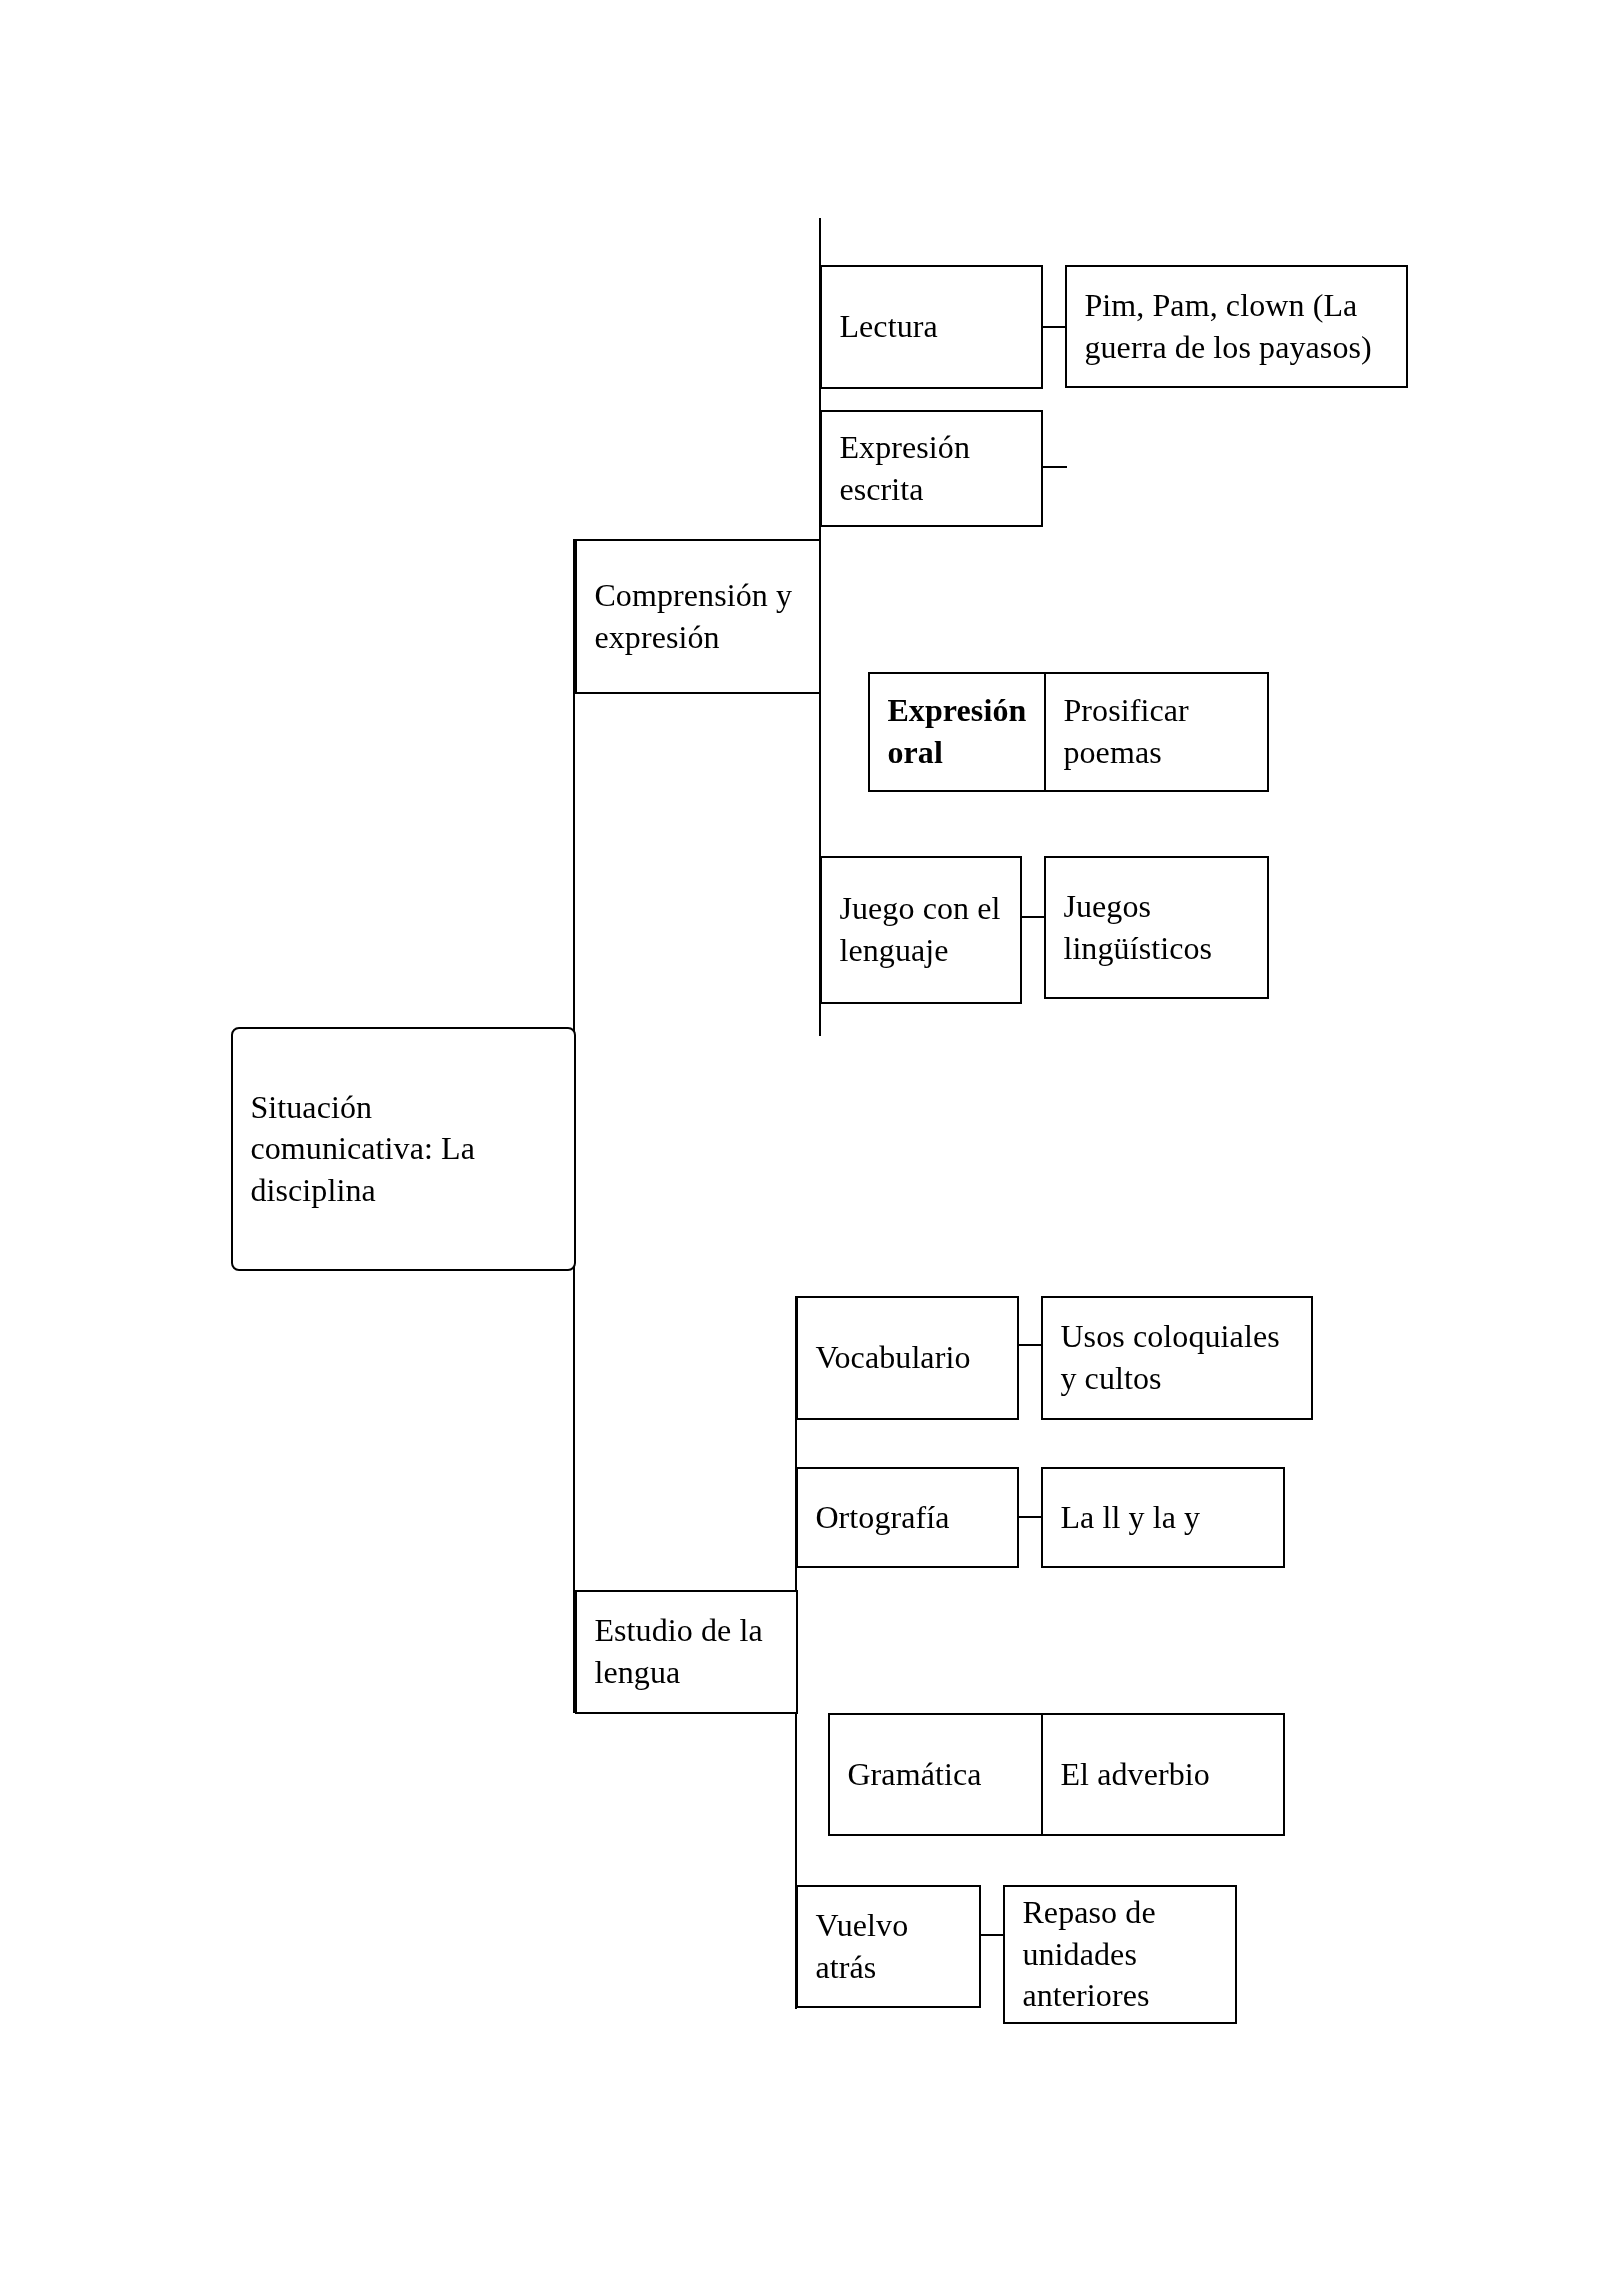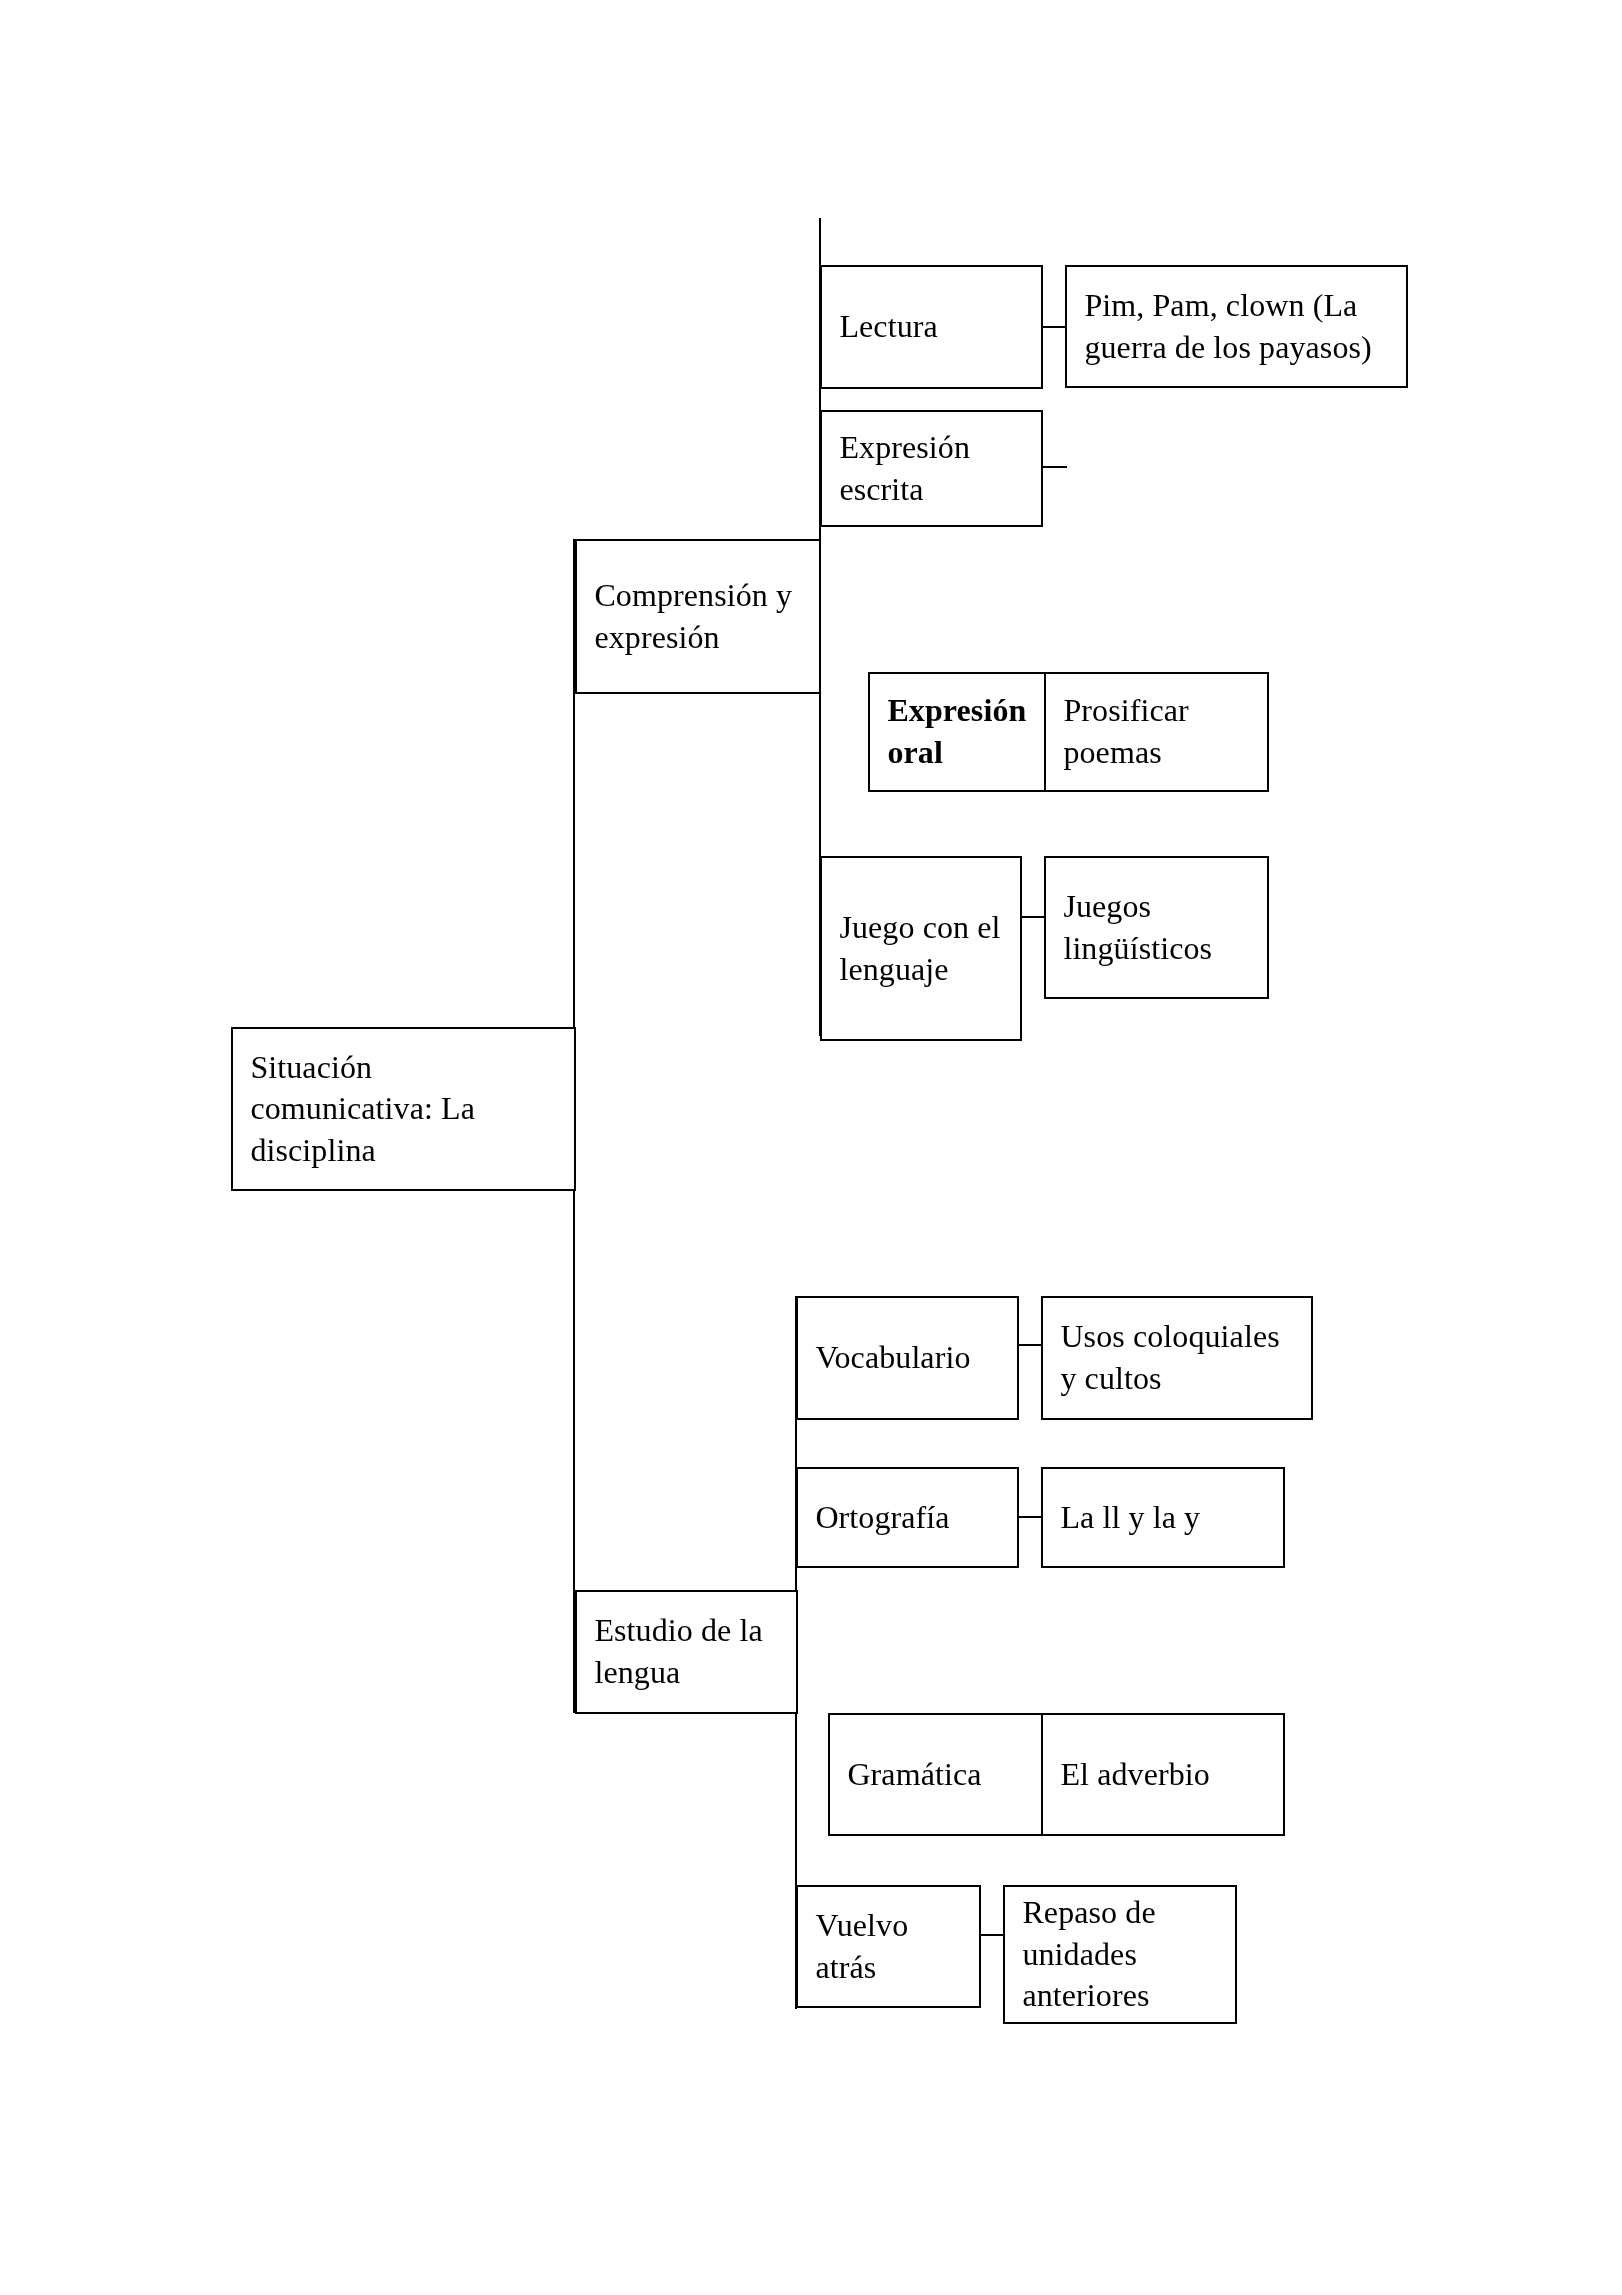--- a/index.html
+++ b/index.html
@@ -47,21 +47,21 @@
 
   <div class="line hline" style="left:1042px; top:326px; width:25px; height:2.4px;"></div>
   <div class="line hline" style="left:1042px; top:466px; width:25px; height:2.4px;"></div>
   <div class="line hline" style="left:1020px; top:732px; width:25px; height:2.4px;"></div>
   <div class="line hline" style="left:1020px; top:916px; width:25px; height:2.4px;"></div>
   <div class="line hline" style="left:1017px; top:1344px; width:25px; height:2.4px;"></div>
   <div class="line hline" style="left:1017px; top:1516px; width:25px; height:2.4px;"></div>
   <div class="line hline" style="left:1017px; top:1762px; width:25px; height:2.4px;"></div>
   <div class="line hline" style="left:979px; top:1934px; width:25px; height:2.4px;"></div>
 
-  <div class="node" style="left:231px; top:1027px; width:345px; height:164px;">
+  <div class="node" style="left:231px; top:1027px; width:345px; height:244px;border-radius:8px;">
     <span>Situación comunicativa: La disciplina</span>
   </div>
 
   <div class="node" style="left:575px; top:539px; width:246px; height:155px;">
     <span>Comprensión y expresión</span>
   </div>
 
   <div class="node" style="left:575px; top:1590px; width:223px; height:124px;">
     <span>Estudio de la lengua</span>
   </div>
@@ -71,21 +71,21 @@
   </div>
 
   <div class="node" style="left:820px; top:410px; width:223px; height:117px;">
     <span>Expresión escrita</span>
   </div>
 
   <div class="node" style="left:868px; top:672px; width:206px; height:120px;font-weight:bold;">
     <span>Expresión oral</span>
   </div>
 
-  <div class="node" style="left:820px; top:856px; width:202px; height:185px;">
+  <div class="node" style="left:820px; top:856px; width:202px; height:148px;">
     <span>Juego con el lenguaje</span>
   </div>
 
   <div class="node" style="left:796px; top:1296px; width:223px; height:124px;">
     <span>Vocabulario</span>
   </div>
 
   <div class="node" style="left:796px; top:1467px; width:223px; height:101px;">
     <span>Ortografía</span>
   </div>

